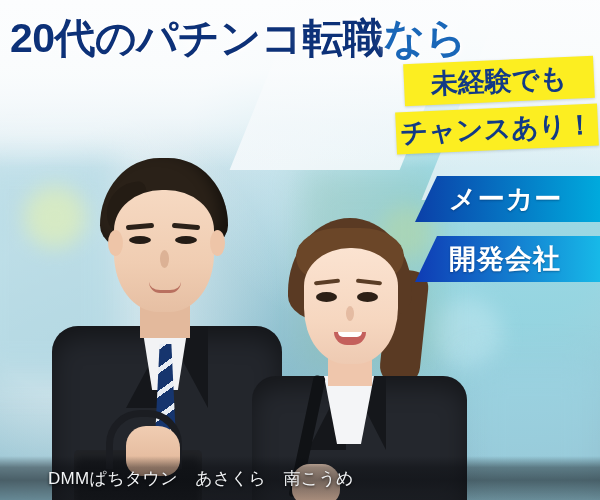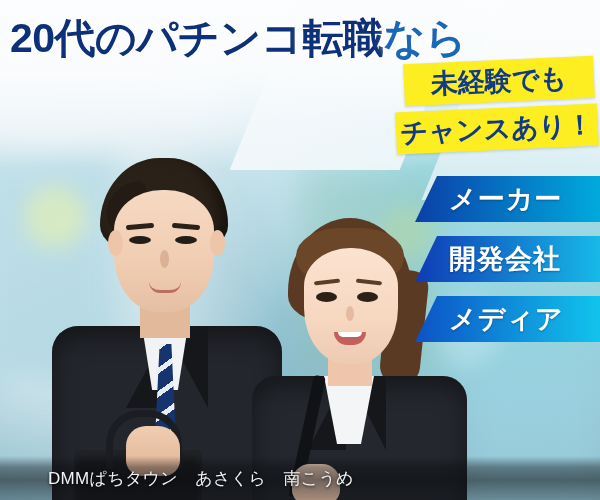--- a/index.html
+++ b/index.html
@@ -245,22 +245,19 @@
     <span>チャンスあり！</span>
   </div>
 
   <div class="cats">
     <div class="cat" style="background: linear-gradient(90deg, rgb(11, 63, 168) 0%, rgb(0, 170, 221) 100%);">
       <span>メーカー</span>
     </div>
     <div class="cat" style="background: linear-gradient(90deg, rgb(15, 59, 180) 0%, rgb(23, 185, 232) 100%);">
       <span>開発会社</span>
     </div>
-    <div class="cat" style="background: linear-gradient(90deg, rgb(12, 82, 198) 0%, rgb(17, 196, 236) 100%);">
-      <span>メディア</span>
-    </div>
   </div>
 
   <div class="caption">
     <span>DMMぱちタウン　あさくら　南こうめ</span>
   </div>
 
 </div>
 
 </body></html>

